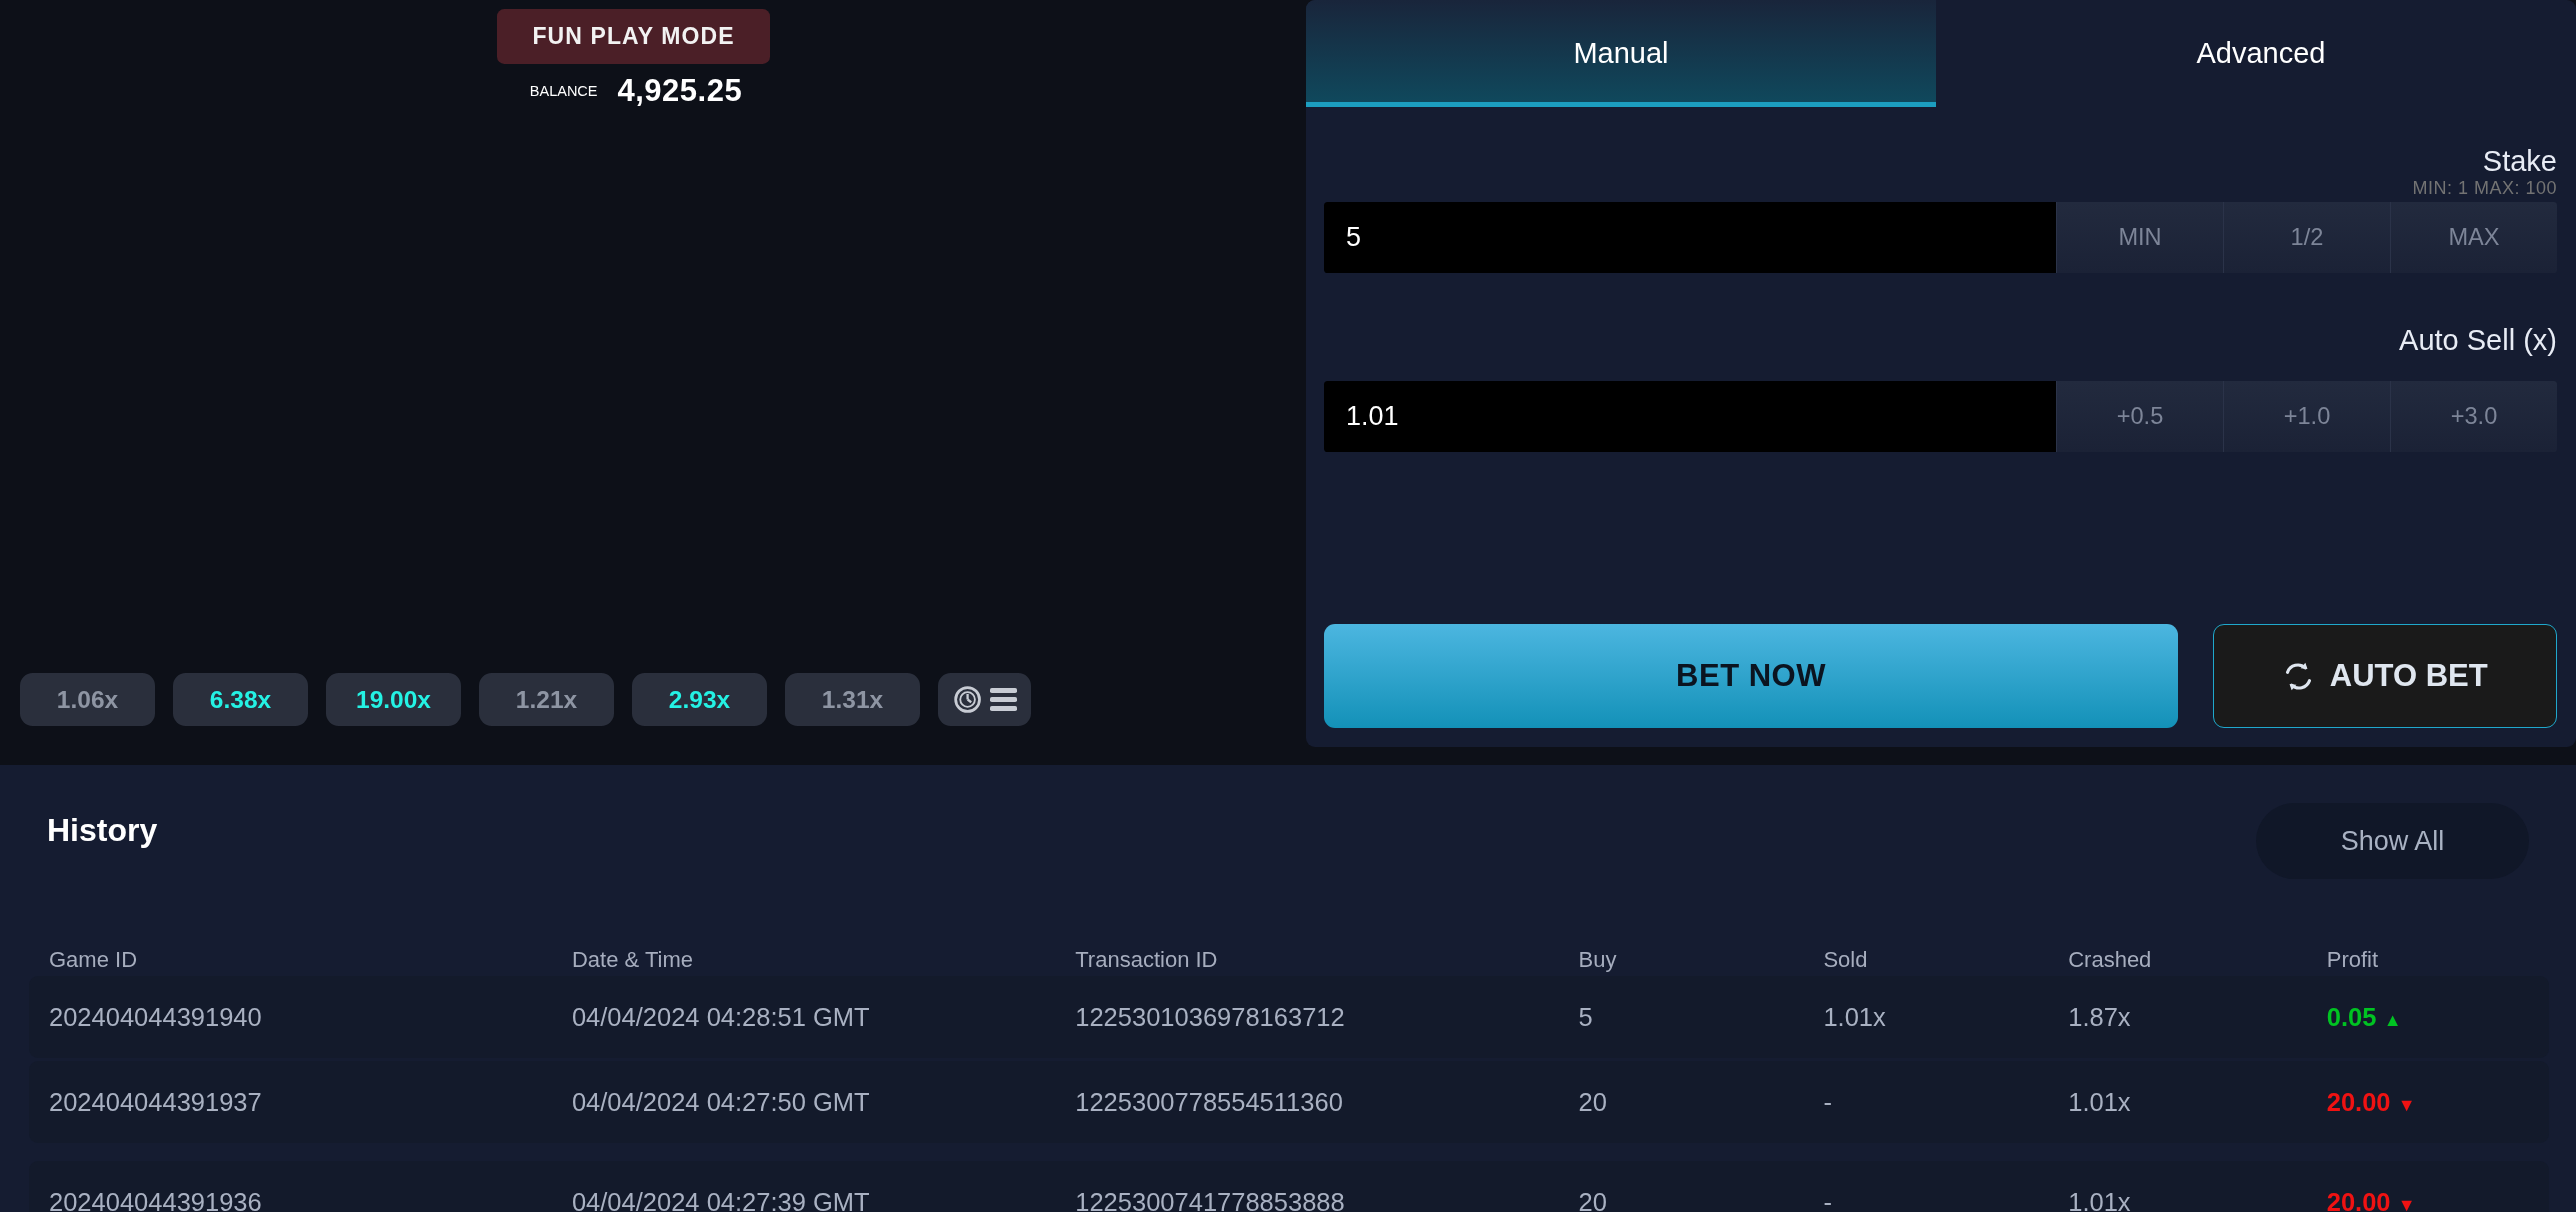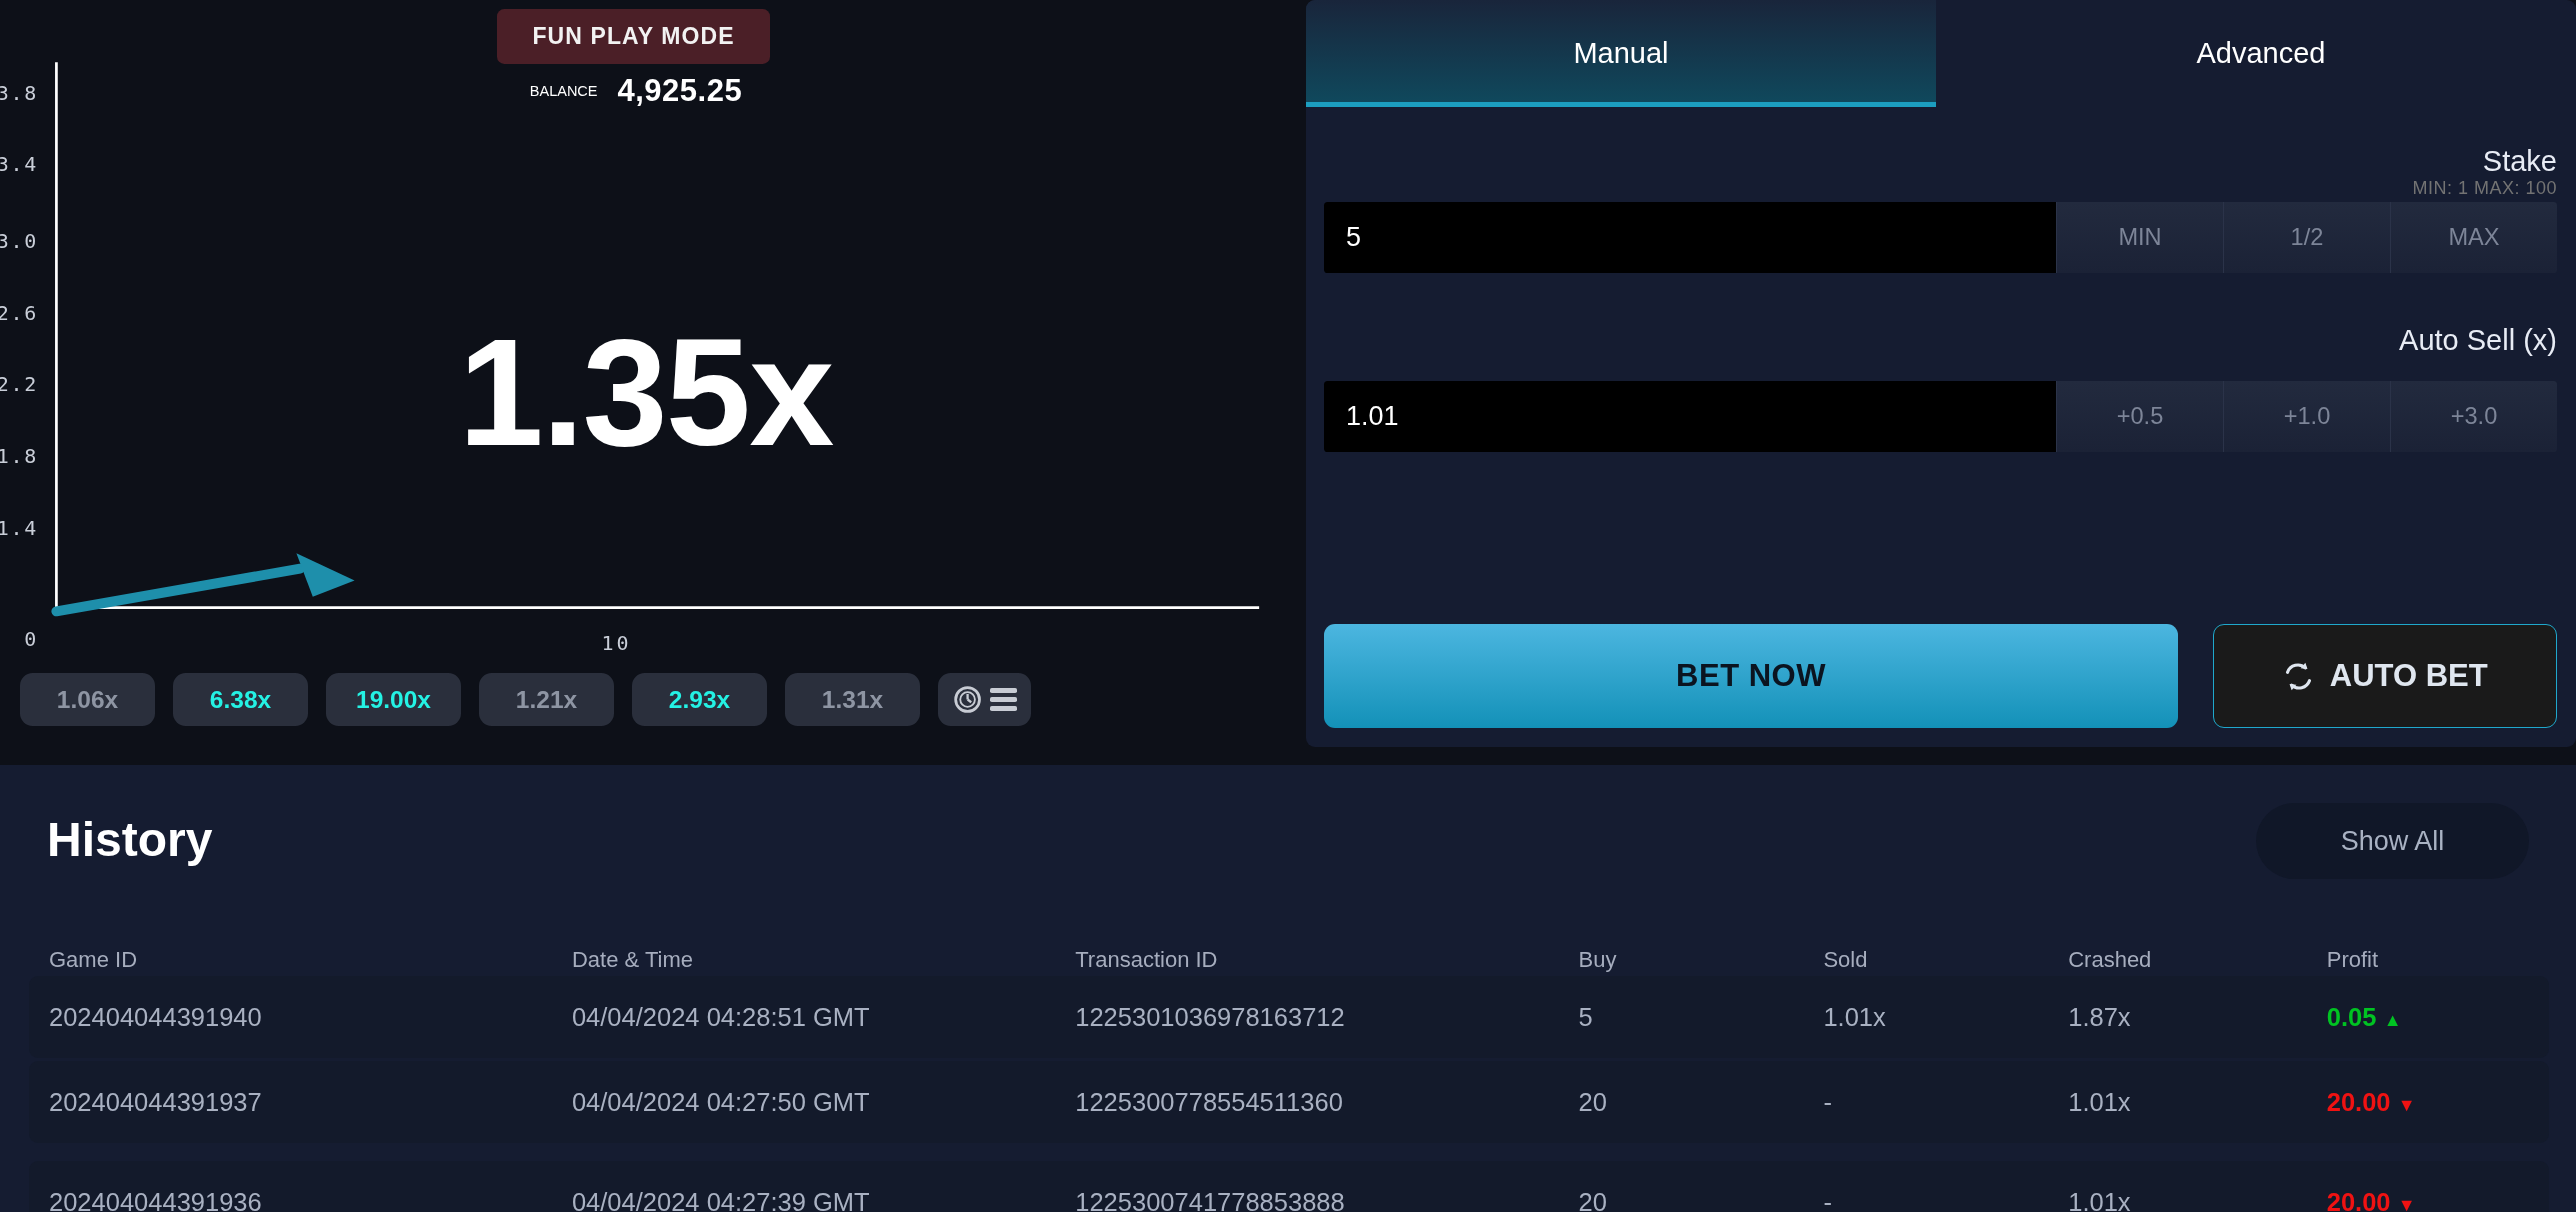--- a/index.html
+++ b/index.html
@@ -128,21 +128,21 @@
   }
 
   
   #history {
     position:absolute; left:0; top:765px; width:2576px; height:447px;
     background:#151c31;
   }
   #history-head {
     position:absolute; left:0; top:0; width:2576px; height:138px;
   }
-  #history-title { position:absolute; left:47px; top:47px; font-size:48px; font-weight:700; color:#ffffff; }
+  #history-title { position:absolute; left:47px; top:47px; font-size:32px; font-weight:700; color:#ffffff; }
   #show-all {
     position:absolute; right:47px; top:38px; width:273px; height:76px;
     background:#101728; border-radius:38px; border:none;
     display:flex; align-items:center; justify-content:center;
     font-size:27px; color:#a9b2c3;
   }
 
   .hrow { position:absolute; left:29px; width:2520px; display:flex; align-items:center; }
   #hhead { top:145px; height:55px; }
   #hhead .cell { color:#a6adbe; font-size:22px;margin-top:45px; }
@@ -168,43 +168,20 @@
 
   <div id="game-panel">
 
     <div id="mode-badge">FUN PLAY MODE</div>
 
     <div id="balance-row">
       <span>BALANCE</span>
       <span id="balance-value">4,925.25</span>
     </div>
 
-    <div id="chart-wrap">
-      <svg id="chart-svg" width="1291" height="600" viewBox="0 0 1420 660">
-
-        <line x1="62" y1="8" x2="62" y2="608" stroke="#ffffff" stroke-width="3"></line>
-
-        <line x1="62" y1="608" x2="1385" y2="608" stroke="#ffffff" stroke-width="3"></line>
-
-        <text x="42" y="50" fill="#c9ced8" font-size="22" font-family="DejaVu Sans Mono, monospace" text-anchor="end" letter-spacing="2">3.8</text>
-        <text x="42" y="128" fill="#c9ced8" font-size="22" font-family="DejaVu Sans Mono, monospace" text-anchor="end" letter-spacing="2">3.4</text>
-        <text x="42" y="212" fill="#c9ced8" font-size="22" font-family="DejaVu Sans Mono, monospace" text-anchor="end" letter-spacing="2">3.0</text>
-        <text x="42" y="291" fill="#c9ced8" font-size="22" font-family="DejaVu Sans Mono, monospace" text-anchor="end" letter-spacing="2">2.6</text>
-        <text x="42" y="370" fill="#c9ced8" font-size="22" font-family="DejaVu Sans Mono, monospace" text-anchor="end" letter-spacing="2">2.2</text>
-        <text x="42" y="449" fill="#c9ced8" font-size="22" font-family="DejaVu Sans Mono, monospace" text-anchor="end" letter-spacing="2">1.8</text>
-        <text x="42" y="528" fill="#c9ced8" font-size="22" font-family="DejaVu Sans Mono, monospace" text-anchor="end" letter-spacing="2">1.4</text>
-        <text x="42" y="650" fill="#c9ced8" font-size="22" font-family="DejaVu Sans Mono, monospace" text-anchor="end" letter-spacing="2">0</text>
-
-        <text x="678" y="654" fill="#c9ced8" font-size="22" font-family="DejaVu Sans Mono, monospace" text-anchor="middle" letter-spacing="3">10</text>
-
-        <path d="M 62 612 L 330 565" stroke="#1e8fab" stroke-width="11" fill="none" stroke-linecap="round"></path>
-        <polygon points="326,548 390,578 344,596" fill="#1e8fab"></polygon>
-      </svg>
-      <div id="multiplier">1.35x</div>
-    </div>
 
     <div id="chips-row">
       <div class="chip low">1.06x</div>
       <div class="chip high">6.38x</div>
       <div class="chip high">19.00x</div>
       <div class="chip low">1.21x</div>
       <div class="chip high">2.93x</div>
       <div class="chip low">1.31x</div>
       <div id="chip-menu">
         <svg width="33" height="33" viewBox="0 0 36 36">

